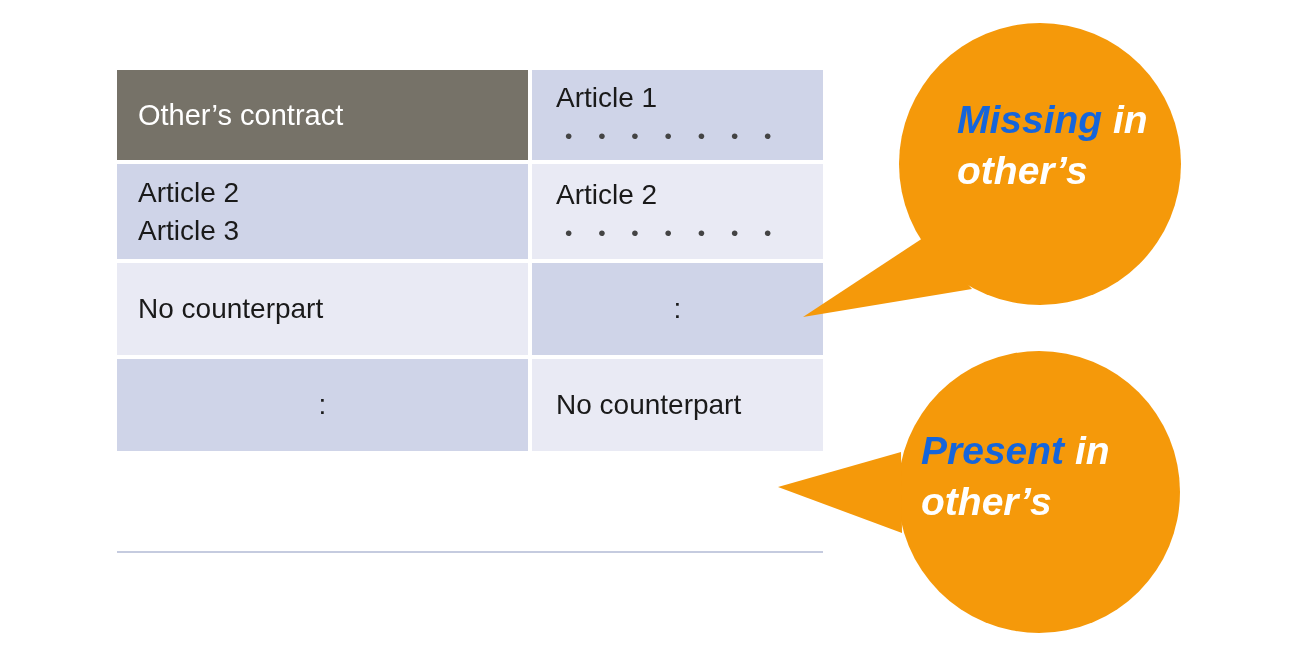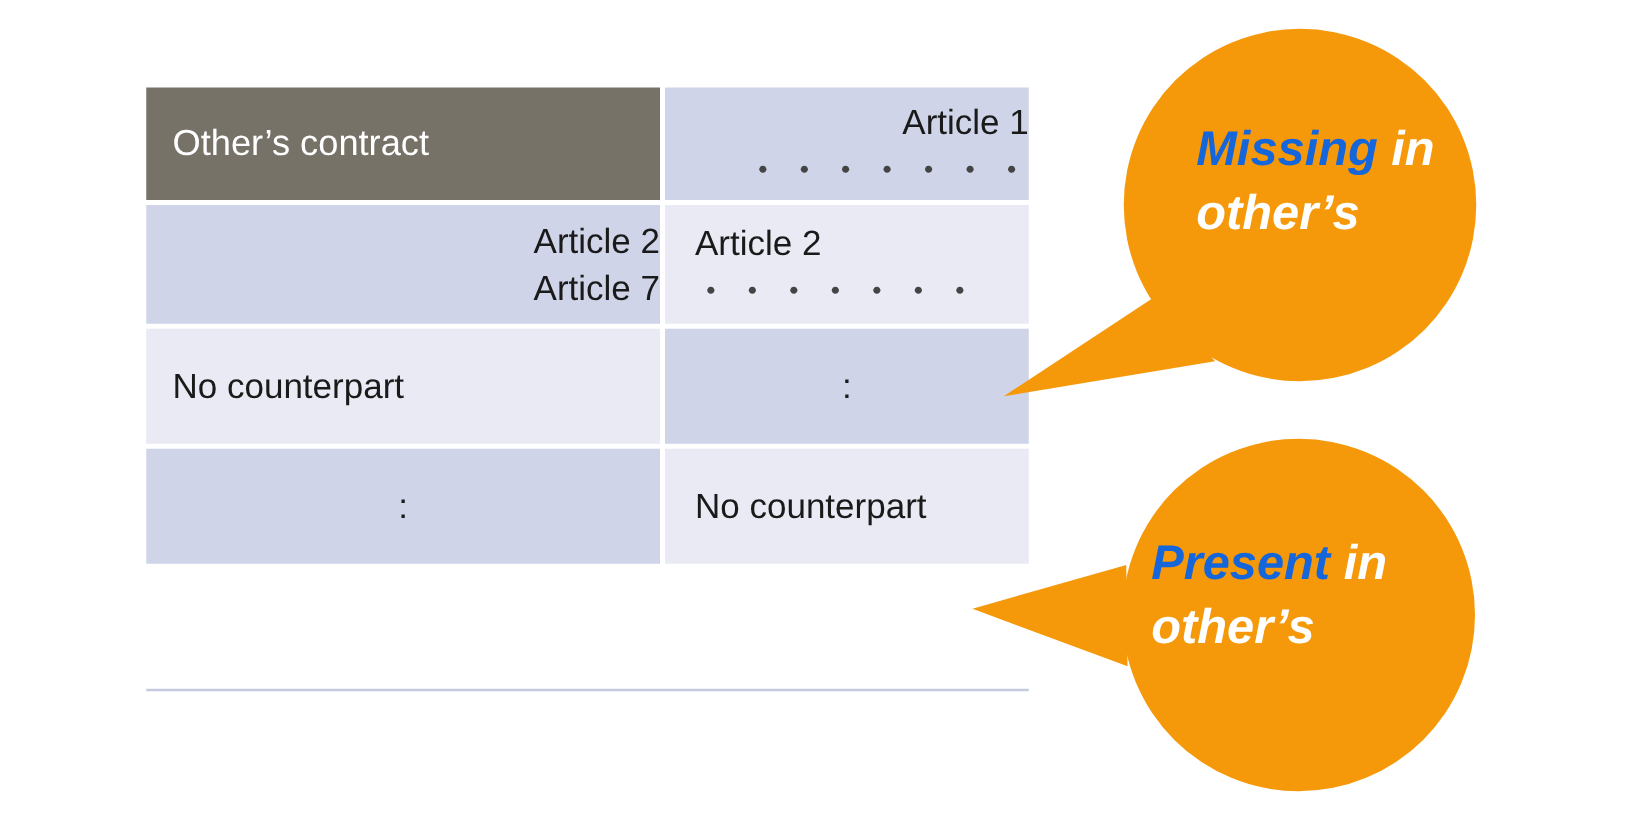--- a/index.html
+++ b/index.html
@@ -37,21 +37,21 @@
     color: #ffffff;
     font-weight: bold;
     font-size: 29px;
   }
   .cell.header-other {
     background: #767268;
     color: #ffffff;
     font-weight: normal;
     font-size: 29px;
   }
-  .cell.band-dark  { background: #cfd4e8; align-items: flex-end; }
+  .cell.band-dark  { background: #cfd4e8; }
   .cell.band-light { background: #e9eaf4; }
   .cell.centered {
     align-items: center;
     padding-left: 0;
   }
   .dots-line {
     font-size: 21px;
     letter-spacing: 10px;
     color: #444444;
     line-height: 30px;
@@ -98,21 +98,21 @@
     <div class="cell col2 header-other">
       <span>Other’s contract</span>
     </div>
 
     <div class="cell band-dark">
       <span>Article 1</span>
       <span class="dots-line">• • • • • • •</span>
     </div>
     <div class="cell col2 band-dark">
       <span>Article 2</span>
-      <span>Article 7</span>
+      <span>Article 3</span>
     </div>
 
     <div class="cell band-light">
       <span>Article 2</span>
       <span class="dots-line">• • • • • • •</span>
     </div>
     <div class="cell col2 band-light">
       <span>No counterpart</span>
     </div>
 

